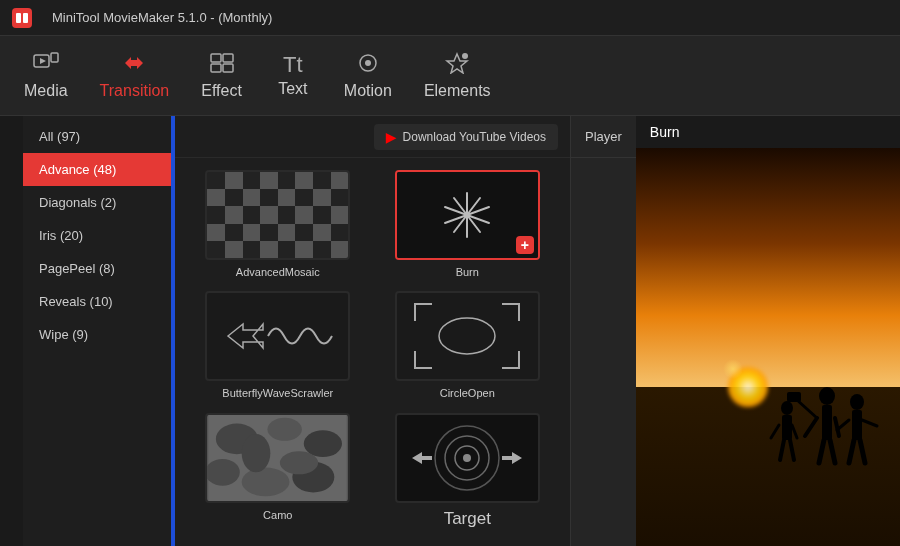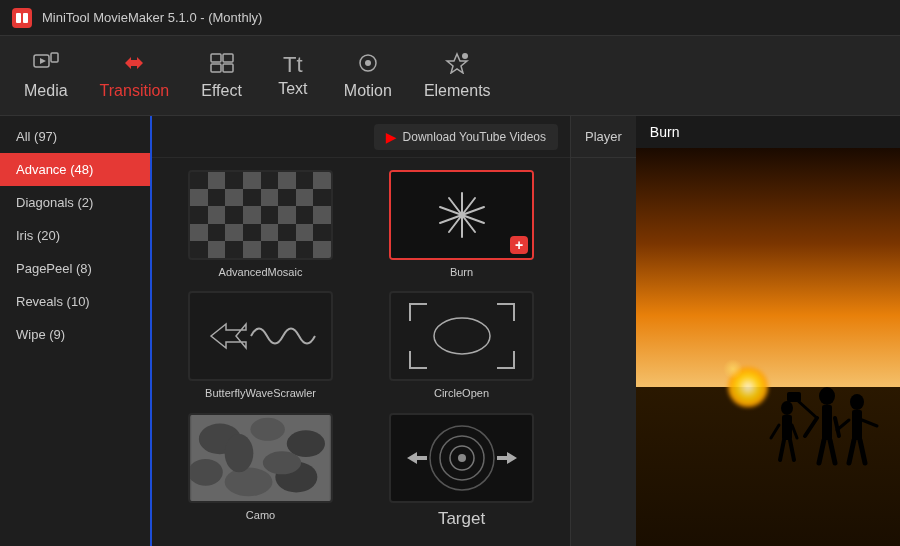--- a/index.html
+++ b/index.html
@@ -12,21 +12,21 @@
       overflow: hidden;
     }
 
     
     #title-bar {
       background: #1e1e1e;
       height: 36px;
       display: flex;
       align-items: center;
       padding: 3px 12px;
-      gap: 10px;
+      gap: 20px;
       border-bottom: 1px solid #333;
     }
     #app-icon {
       width: 20px;
       height: 20px;
       background: #e53935;
       border-radius: 4px;
       display: flex;
       align-items: center;
       justify-content: center;
@@ -76,23 +76,24 @@
     
     #main {
       display: flex;
       height: calc(546px - 36px - 80px);
     }
 
     
     #sidebar {
       width: 152px;
       background: #1e1e1e;
-      border-right: 2px solid #1d4ed8;
+      border-right: 4px solid #1d4ed8;
       padding-top: 4px;
       flex-shrink: 0;
+      margin-left: 23px;
     }
     .sidebar-item {
       padding: 9px 16px;
       font-size: 13px;
       color: #ccc;
       cursor: pointer;
     }
     .sidebar-item.active {
       background: #e53935;
       color: #fff;

